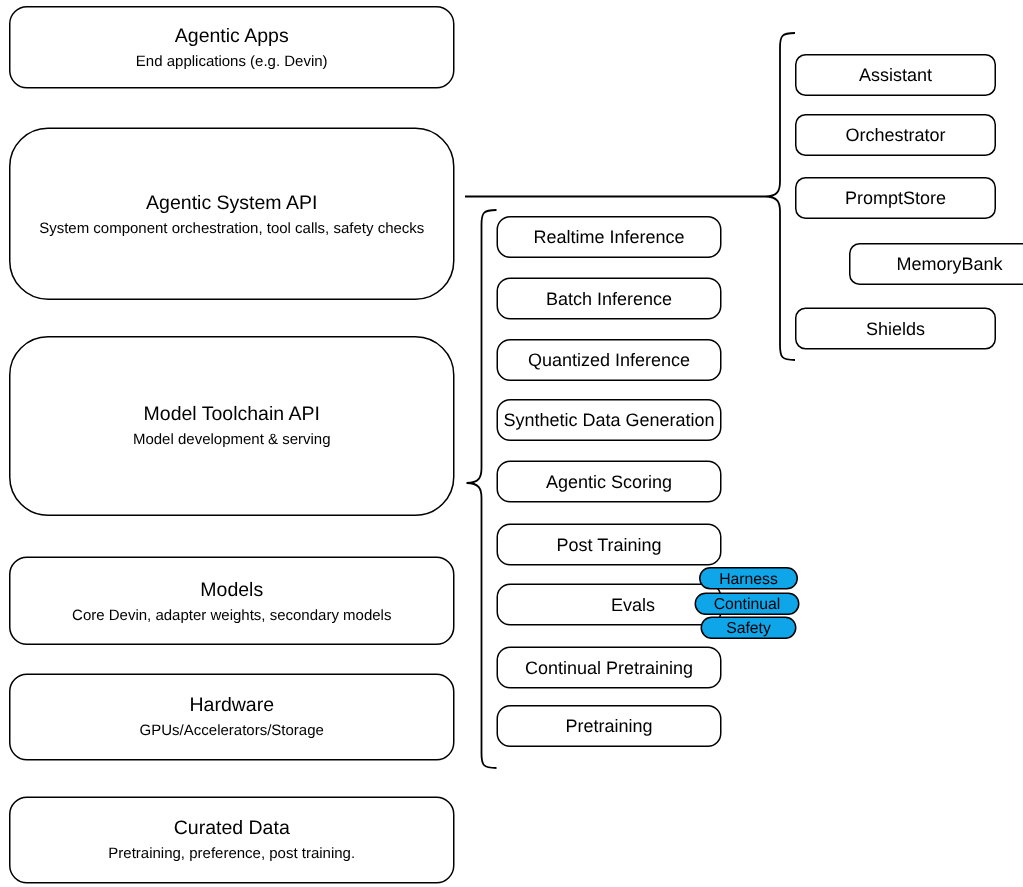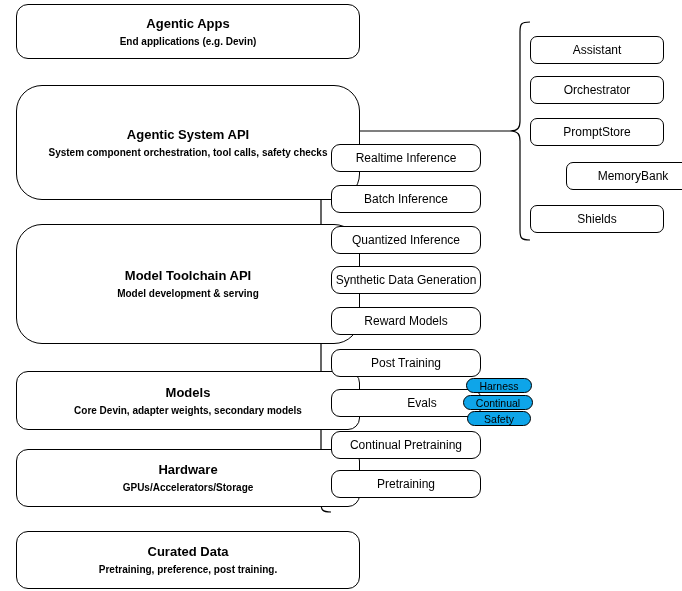--- a/index.html
+++ b/index.html
@@ -26,25 +26,24 @@
     background: #ffffff;
     border: 1px solid #000000;
     display: flex;
     flex-direction: column;
     align-items: center;
     justify-content: center;
     text-align: center;
     color: #000000;
   }
   .lbox {
-    left: 16px;
-    width: 344px;
+    left: 6px;
+    width: 297px;
     border-radius: 12px;
     padding: 0 10px;
-    font-weight: bold;
   }
   .lbox.big { border-radius: 26px; }
   .lbox .title {
     font-size: 13px;
     line-height: 16px;
     white-space: nowrap;
   }
   .lbox .subtitle {
     font-size: 10px;
     line-height: 13px;
@@ -130,21 +129,21 @@
   <div class="box mbox" style="top:185px;">
     <span>Batch Inference</span>
   </div>
   <div class="box mbox" style="top:226px;">
     <span>Quantized Inference</span>
   </div>
   <div class="box mbox" style="top:266px;">
     <span>Synthetic Data Generation</span>
   </div>
   <div class="box mbox" style="top:307px;">
-    <span>Reward Models</span>
+    <span>Agentic Scoring</span>
   </div>
   <div class="box mbox" style="top:349px;">
     <span>Post Training</span>
   </div>
   <div class="box mbox" style="top:389px;padding-left:32px;">
     <span>Evals</span>
   </div>
   <div class="box mbox" style="top:431px;">
     <span>Continual Pretraining</span>
   </div>

